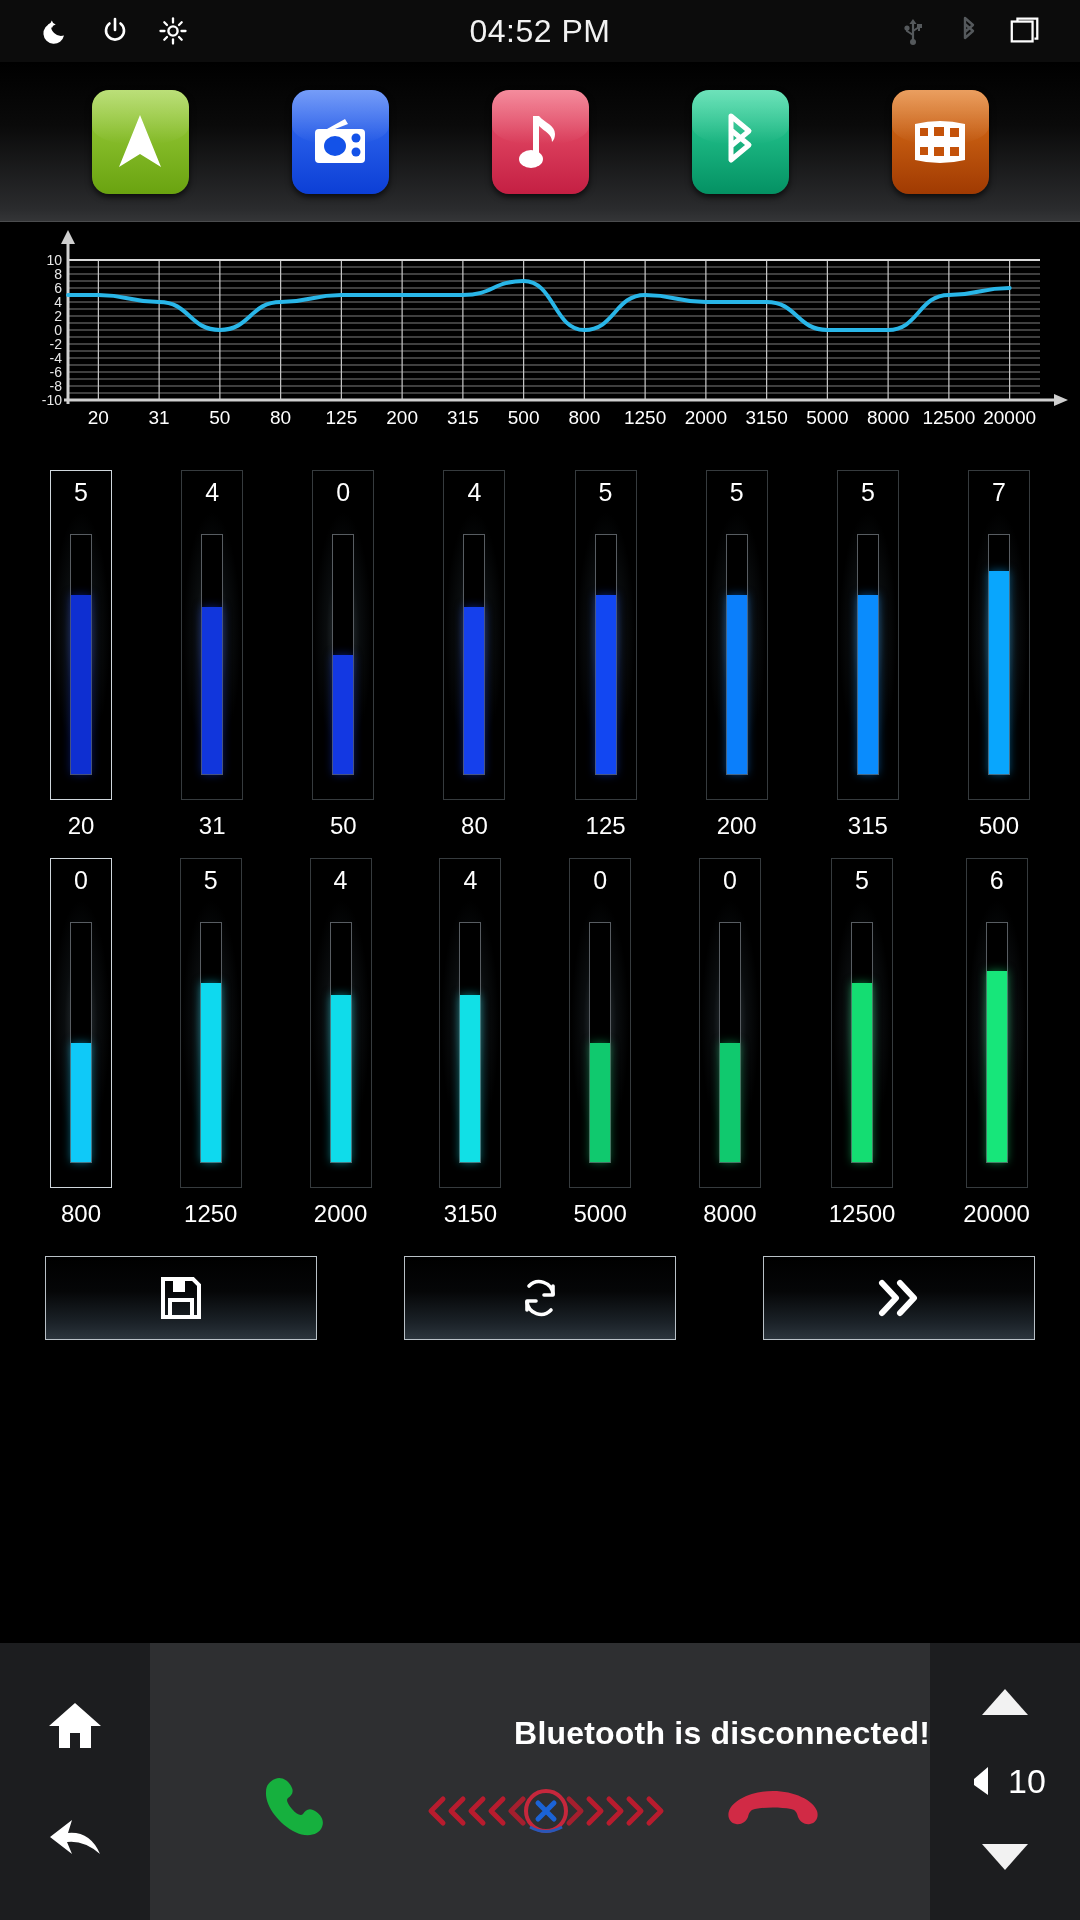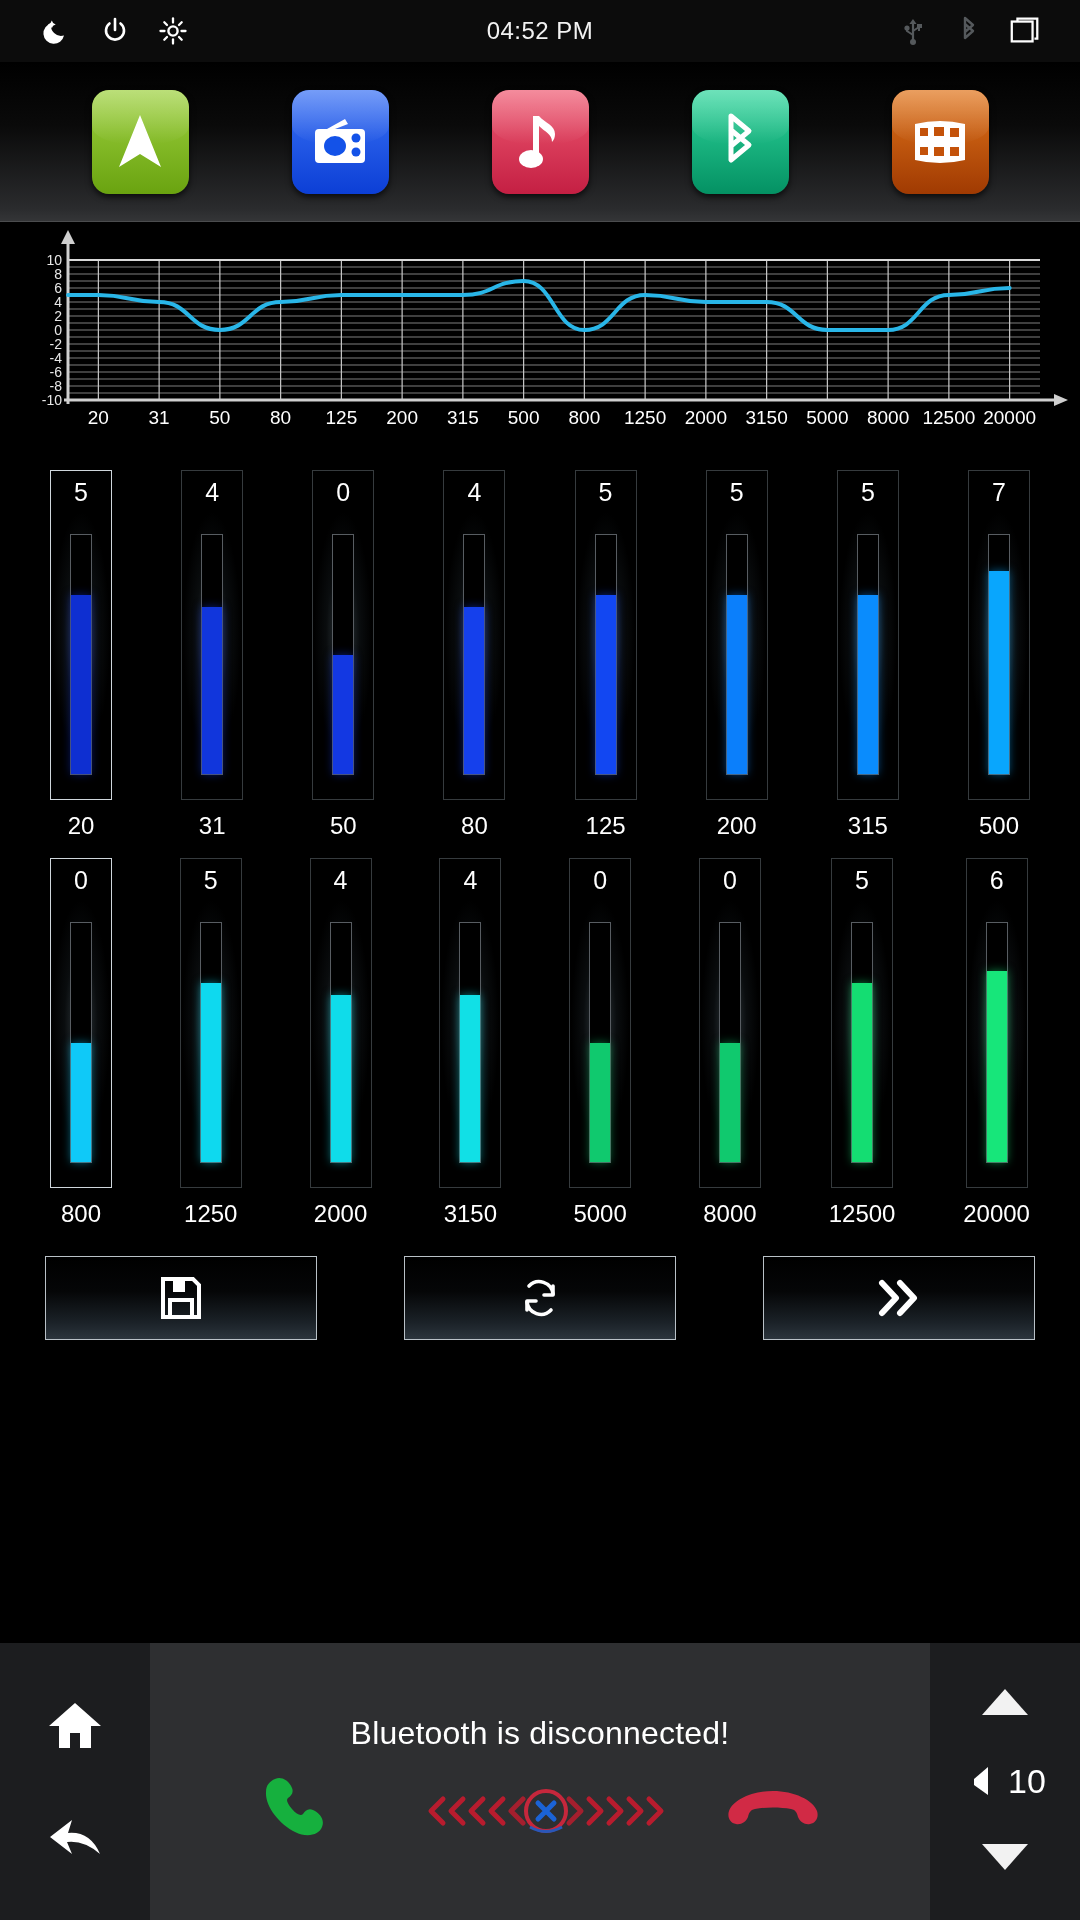--- a/index.html
+++ b/index.html
@@ -17,21 +17,21 @@
     position:relative; height:62px; width:100%;
     background:#0c0c0c;
     display:flex; align-items:center;
   }
   .sb-left { display:flex; align-items:center; gap:24px; margin-left:40px; }
   .sb-right { display:flex; align-items:center; gap:22px; position:absolute; right:38px; top:50%; transform:translateY(-50%); }
   .sb-icon { width:34px; height:34px; display:flex; align-items:center; justify-content:center; }
   .sb-icon svg { display:block; }
   .sb-time {
     position:absolute; left:50%; top:50%; transform:translate(-50%,-50%);
-    color:#f2f2f2; font-size:24px; letter-spacing:.5px; white-space:nowrap;
+    color:#f2f2f2; font-size:32px; letter-spacing:.5px; white-space:nowrap;
   }
 
   
   .dock {
     position:relative; height:160px; width:100%;
     background:linear-gradient(180deg,#000 0%,#0a0a0a 40%,#2a2b2d 92%,#343537 100%);
     display:flex; align-items:center; justify-content:space-around;
     padding:0 40px;
     border-bottom:1px solid #4b4c4e;
   }
@@ -109,21 +109,21 @@
     position:absolute; left:0; bottom:0; width:1080px; height:277px;
     background:#1c1d1f; display:flex;
   }
   .bb-left {
     width:150px; display:flex; flex-direction:column;
     align-items:center; justify-content:space-around; padding:26px 0;
     background:#1c1d1f;
   }
   .bb-center {
     flex:1; position:relative; background:#2e2f31;
-    display:flex; flex-direction:column; align-items:center;
+    display:flex; flex-direction:column; align-items:flex-end;font-weight:bold;
   }
   .bb-msg { color:#fff; font-size:32px; margin-top:72px; letter-spacing:.2px; }
   .bb-callrow {
     position:absolute; left:0; right:0; top:130px;
     display:flex; align-items:center; justify-content:center; gap:60px;
   }
   .bb-right {
     width:150px; display:flex; flex-direction:column;
     align-items:center; justify-content:space-around; padding:22px 0;
     background:#1c1d1f;

